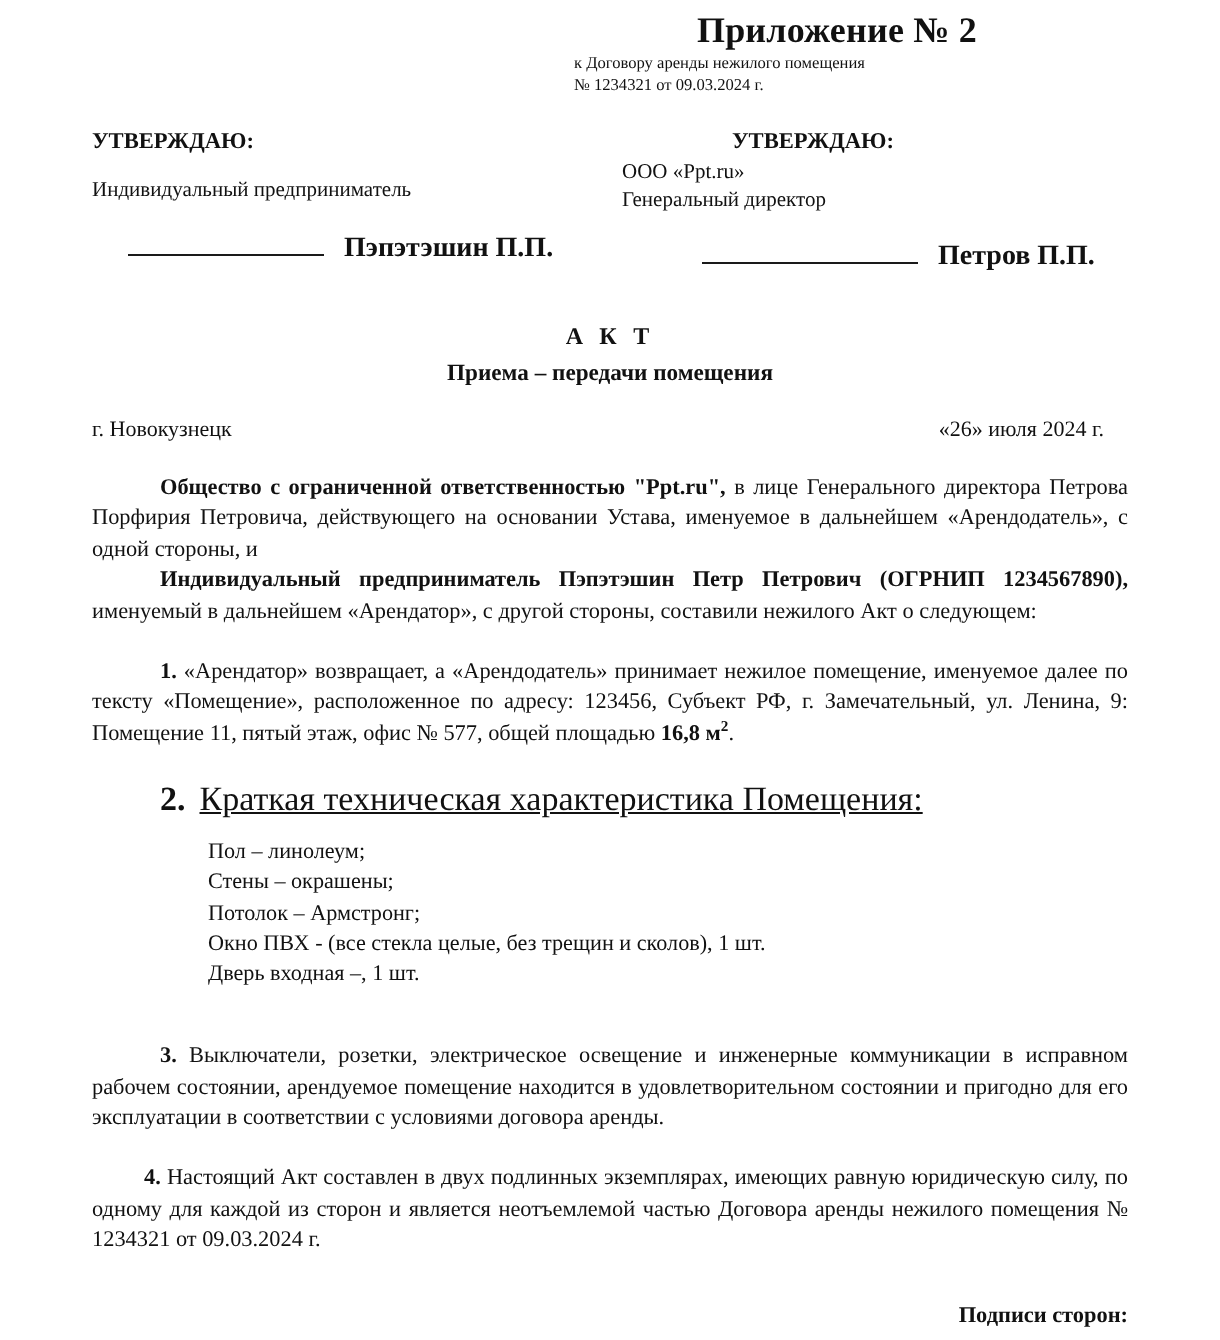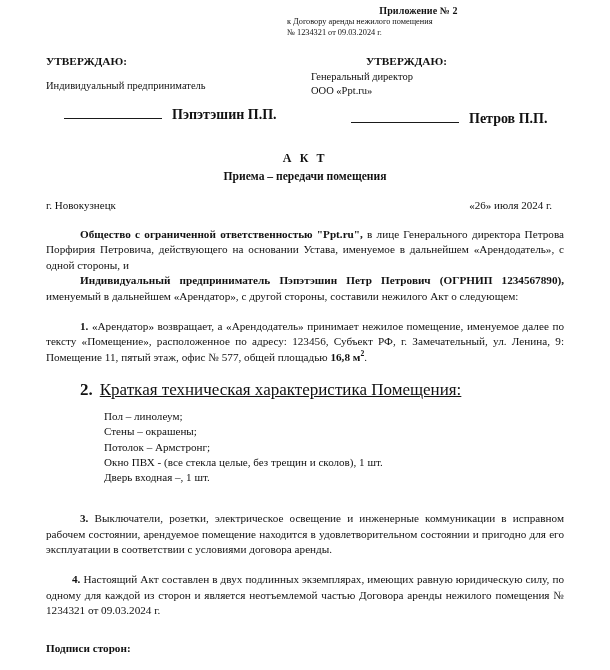--- a/index.html
+++ b/index.html
@@ -29,21 +29,21 @@
     width: 518px;
   }
 
   
   .appendix {
     text-align: left;
     margin-left: 241px;
     padding-top: 5px;
   }
   .appendix-title {
-    font-size: 10px;
+    font-size: 18px;
     font-weight: bold;
     text-align: center;
     margin-left: -14px;
     letter-spacing: 0.1px;
   }
   .appendix-line {
     font-size: 8.3px;
     line-height: 11px;
     white-space: nowrap;
   }
@@ -162,21 +162,21 @@
     margin: 9px 0 0 0;
     padding: 0;
     list-style: none;
     font-size: 11.1px;
     line-height: 15.2px;
   }
   .spec-list li { margin-left: 58px; }
 
   
   .signatures-title {
-    text-align: left;
+    text-align: right;
     font-size: 11.2px;
     font-weight: bold;
     margin-top: 23px;
   }
 </style>
 </head>
 <body>
 
 <div class="page">
   <div class="inner">
@@ -192,22 +192,22 @@
         <div class="approve-head">УТВЕРЖДАЮ:</div>
         <div class="gap-1"></div>
         <div class="approve-sub">Индивидуальный предприниматель</div>
         <div class="sign-row indent-left-rule">
           <span class="sign-rule"></span><span class="sign-name">Пэпэтэшин П.П.</span>
         </div>
       </div>
       <div class="col-right">
         <div class="approve-head right-pad">УТВЕРЖДАЮ:</div>
         <div class="gap-small"></div>
+        <div class="approve-sub">ООО «Ppt.ru»</div>
         <div class="approve-sub">Генеральный директор</div>
-        <div class="approve-sub">ООО «Ppt.ru»</div>
         <div class="sign-row indent-right-rule">
           <span class="sign-rule r2"></span><span class="sign-name">Петров П.П.</span>
         </div>
       </div>
     </div>
 
     <div class="act-title">А К Т</div>
     <div class="act-sub">Приема – передачи помещения</div>
 
     <div class="city-date">

